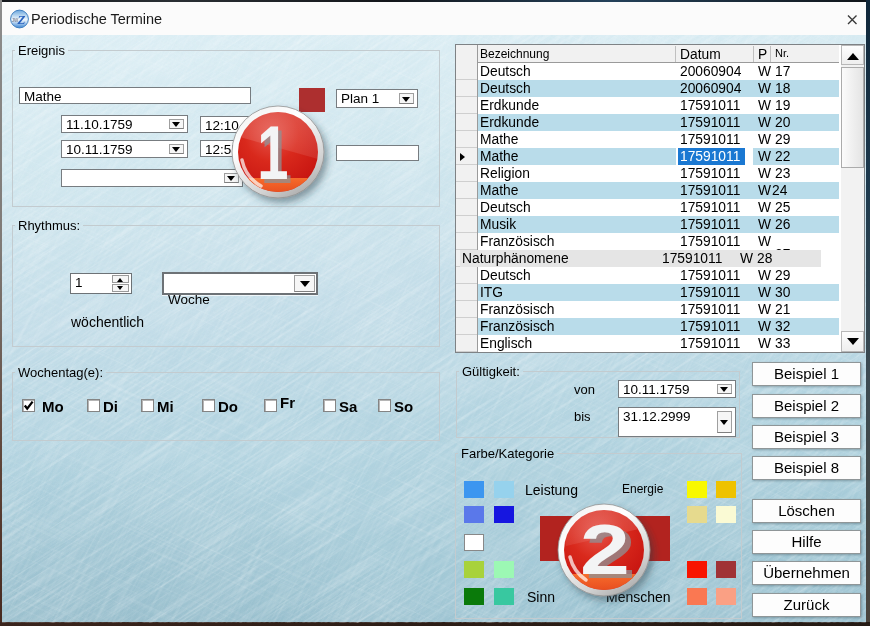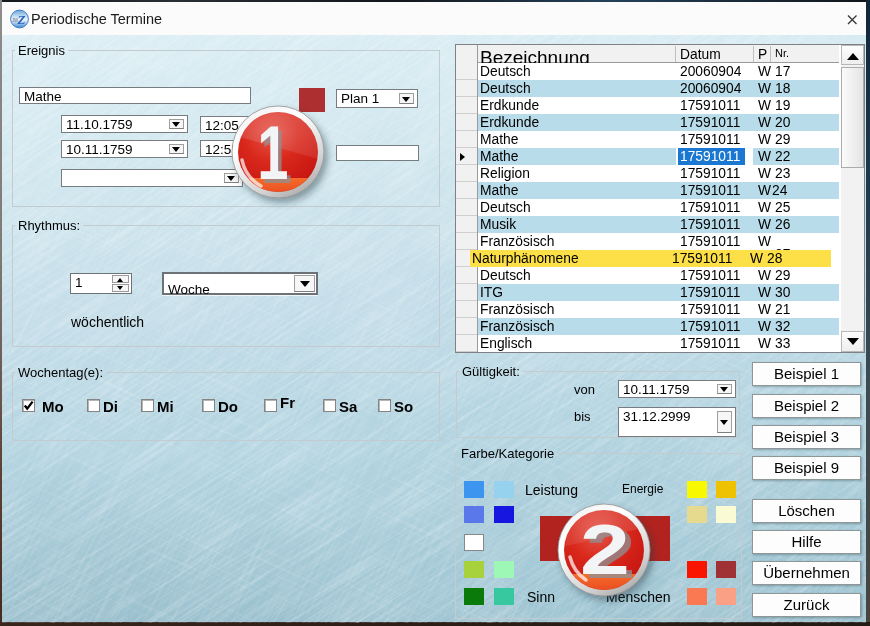--- a/index.html
+++ b/index.html
@@ -100,40 +100,40 @@
  </g>
 </svg>
 
 <fieldset style="left:12px;top:43px;width:428px;height:164px">
     <legend>Ereignis</legend>
   </fieldset>
 <div class="in" style="left:19px;top:87px;width:232px;height:17px">Mathe</div>
 <div style="position:absolute;left:299px;top:88px;width:26px;height:24px;background:#ad2f2f"></div>
 <div class="combo" style="left:336px;top:89px;width:82px;height:19px">Plan 1<span class="abtn"></span></div>
 <div class="combo" style="left:61px;top:115px;width:127px;height:18px">11.10.1759<span class="abtn"></span></div>
-<div class="in" style="left:200px;top:116px;width:53px;height:17px">12:05</div>
+<div class="in" style="left:200px;top:116px;width:53px;height:17px">12:10</div>
 <div class="combo" style="left:61px;top:140px;width:127px;height:18px">10.11.1759<span class="abtn"></span></div>
 <div class="in" style="left:200px;top:140px;width:53px;height:17px">12:55</div>
 <div class="in" style="left:336px;top:145px;width:83px;height:16px"></div>
 <div class="combo" style="left:61px;top:169px;width:182px;height:18px">
     <span class="abtn"></span>
   </div>
 
 <fieldset style="left:12px;top:218px;width:428px;height:129px">
     <legend>Rhythmus:</legend>
   </fieldset>
 <div class="in" style="left:70px;top:273px;width:62px;height:21px;border-color:#6d7276">1
  <span style="position:absolute;right:2px;top:1px;width:17px;height:17px">
   <span style="position:absolute;left:0;top:0;width:17px;height:8px;background:#f6f6f6;border:1px solid #9a9a9a;box-sizing:border-box"></span>
   <span style="position:absolute;left:0;bottom:0;width:17px;height:8px;background:#f6f6f6;border:1px solid #9a9a9a;box-sizing:border-box"></span>
   <span style="position:absolute;left:5px;top:2.5px;border-left:3.5px solid transparent;border-right:3.5px solid transparent;border-bottom:4px solid #000"></span>
   <span style="position:absolute;left:5px;bottom:2.5px;border-left:3.5px solid transparent;border-right:3.5px solid transparent;border-top:4px solid #000"></span>
  </span>
 </div>
-<div class="combo" style="left:162px;top:272px;width:156px;height:23px;border:2px solid #6d7276;padding-top:8px;box-shadow:0 1px 0 rgba(255,255,255,.7)">Woche<span class="abtn big" style="right:1px;top:1px;bottom:1px;width:21px"></span></div>
+<div class="combo" style="left:162px;top:272px;width:156px;height:23px;border:2px solid #6d7276;padding-top:18px;box-shadow:0 1px 0 rgba(255,255,255,.7)">Woche<span class="abtn big" style="right:1px;top:1px;bottom:1px;width:21px"></span></div>
 <div class="lab" style="left:71px;top:314px;font-size:14px">wöchentlich</div>
 
 <fieldset style="left:12px;top:365px;width:428px;height:76px">
     <legend>Wochentag(e):</legend>
   </fieldset>
 <div class="cb" style="left:22px;top:399px">
  <svg width="11" height="11" viewBox="0 0 11 11" style="position:absolute;left:0;top:0">
       <path d="M1.8 5.5 L4.2 8.6 L9.6 1.6" stroke="#000" stroke-width="2.3" fill="none"></path>
     </svg>
 </div>
@@ -181,32 +181,32 @@
 <div class="sw" style="left:716px;top:588px;background:#faa084"></div>
 <div class="lab" style="left:525px;top:482px;font-size:14px">Leistung</div>
 <div class="lab" style="left:622px;top:482px;font-size:12px">Energie</div>
 <div class="lab" style="left:527px;top:589px;font-size:14px">Sinn</div>
 <div class="lab" style="left:606px;top:589px;font-size:14px">Menschen</div>
 <div style="position:absolute;left:540px;top:516px;width:130px;height:45px;background:#b2231f"></div>
 
 <div class="btn" style="top:362px">Beispiel 1</div>
 <div class="btn" style="top:394px">Beispiel 2</div>
 <div class="btn" style="top:425px">Beispiel 3</div>
-<div class="btn" style="top:456px">Beispiel 9</div>
+<div class="btn" style="top:456px">Beispiel 8</div>
 <div class="btn" style="top:499px">Löschen</div>
 <div class="btn" style="top:530px">Hilfe</div>
 <div class="btn" style="top:561px">Übernehmen</div>
 <div class="btn" style="top:593px">Zurück</div>
 
 <div id="grid" style="position:absolute;left:455px;top:44px;width:410px;height:309px;background:#fff;border:1px solid #7e8285;box-sizing:border-box">
  <div style="position:absolute;left:0;top:0;width:22px;height:307px;background:#f1f1f1;border-right:1px solid #9a9a9a;box-sizing:border-box"></div>
  <div style="position:absolute;left:0;top:18px;width:21px;height:289px;background:
    repeating-linear-gradient(180deg,#f1f1f1 0px,#f1f1f1 16px,#cfcfcf 16px,#cfcfcf 17px)"></div>
  <div style="position:absolute;left:22px;top:0;width:361px;height:18px;background:#f1f1f1;border-bottom:1px solid #9a9a9a;box-sizing:border-box">
-  <div style="position:absolute;left:2px;top:2px;font-size:19px">Bezeichnung</div>
+  <div style="position:absolute;left:2px;top:2px;font-size:12px">Bezeichnung</div>
   <div style="position:absolute;left:202px;top:2px;font-size:13.8px">Datum</div>
   <div style="position:absolute;left:280px;top:2px;font-size:13.8px">P</div>
   <div style="position:absolute;left:297px;top:2px;font-size:11px">Nr.</div>
   <div style="position:absolute;left:197px;top:1px;width:1px;height:16px;background:#c0c0c0"></div>
   <div style="position:absolute;left:275px;top:1px;width:1px;height:16px;background:#c0c0c0"></div>
   <div style="position:absolute;left:292px;top:1px;width:1px;height:16px;background:#c0c0c0"></div>
  </div>
  <div style="position:absolute;left:17px;top:108px;width:0;height:0;border-top:4px solid transparent;border-bottom:4px solid transparent;border-left:5px solid #000;margin-left:-13px"></div>
 
  <div style="position:absolute;left:22px;top:18px;width:361px;height:17px;background:#fff;font-size:13.8px">
@@ -270,21 +270,21 @@
   <div style="position:absolute;left:202px;top:1px">17591011</div>
   <div style="position:absolute;left:280px;top:1px">W</div>
   <div style="position:absolute;left:297px;top:1px">26</div>
  </div>
  <div style="position:absolute;left:22px;top:188px;width:361px;height:17px;background:#fff;font-size:13.8px">
   <div style="position:absolute;left:2px;top:1px">Französisch</div>
   <div style="position:absolute;left:202px;top:1px">17591011</div>
   <div style="position:absolute;left:280px;top:1px">W</div>
   <div style="position:absolute;left:297px;top:14px">27</div>
  </div>
- <div style="position:absolute;left:14px;top:205px;width:361px;height:17px;background:#fde047;font-size:13.8px">
+ <div style="position:absolute;left:4px;top:205px;width:361px;height:17px;background:#e5e5e5;font-size:13.8px">
   <div style="position:absolute;left:2px;top:1px">Naturphänomene</div>
   <div style="position:absolute;left:202px;top:1px">17591011</div>
   <div style="position:absolute;left:280px;top:1px">W</div>
   <div style="position:absolute;left:297px;top:1px">28</div>
  </div>
  <div style="position:absolute;left:22px;top:222px;width:361px;height:17px;background:#fff;font-size:13.8px">
   <div style="position:absolute;left:2px;top:1px">Deutsch</div>
   <div style="position:absolute;left:202px;top:1px">17591011</div>
   <div style="position:absolute;left:280px;top:1px">W</div>
   <div style="position:absolute;left:297px;top:1px">29</div>

